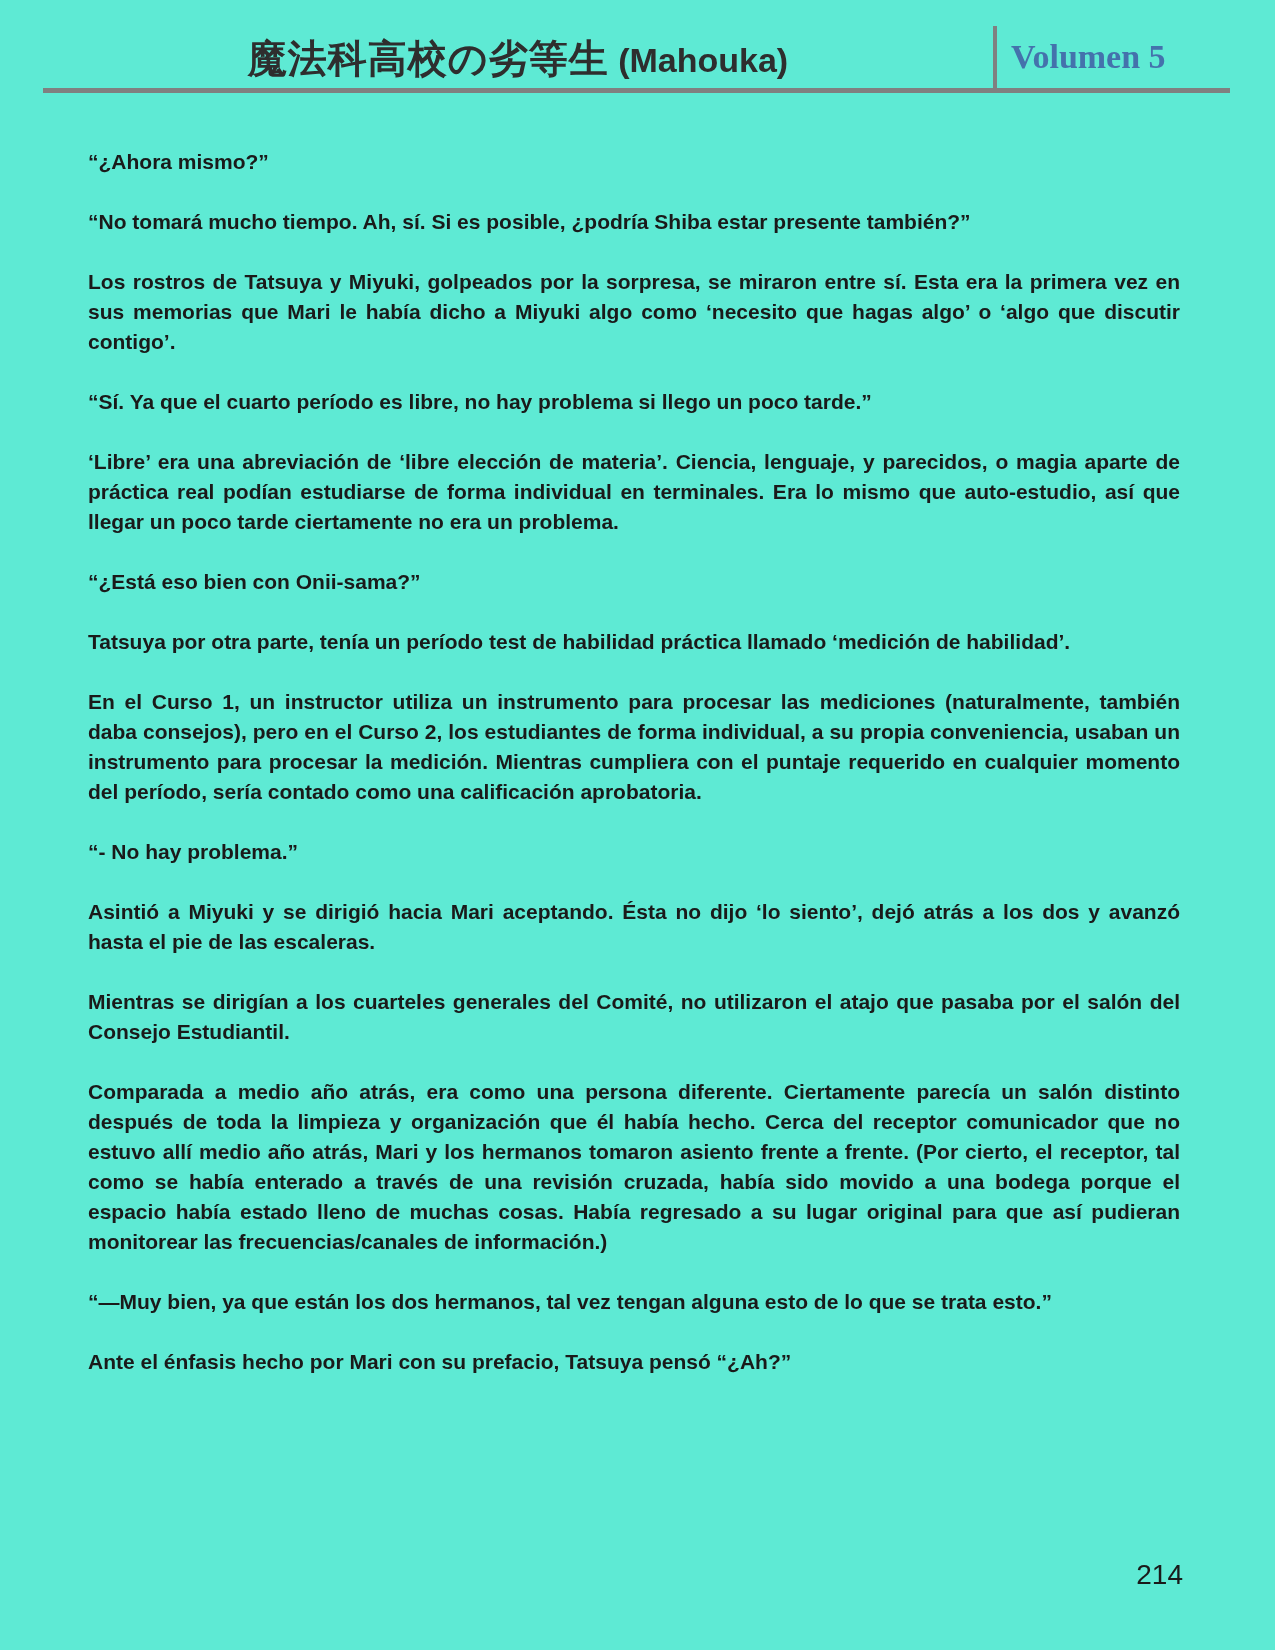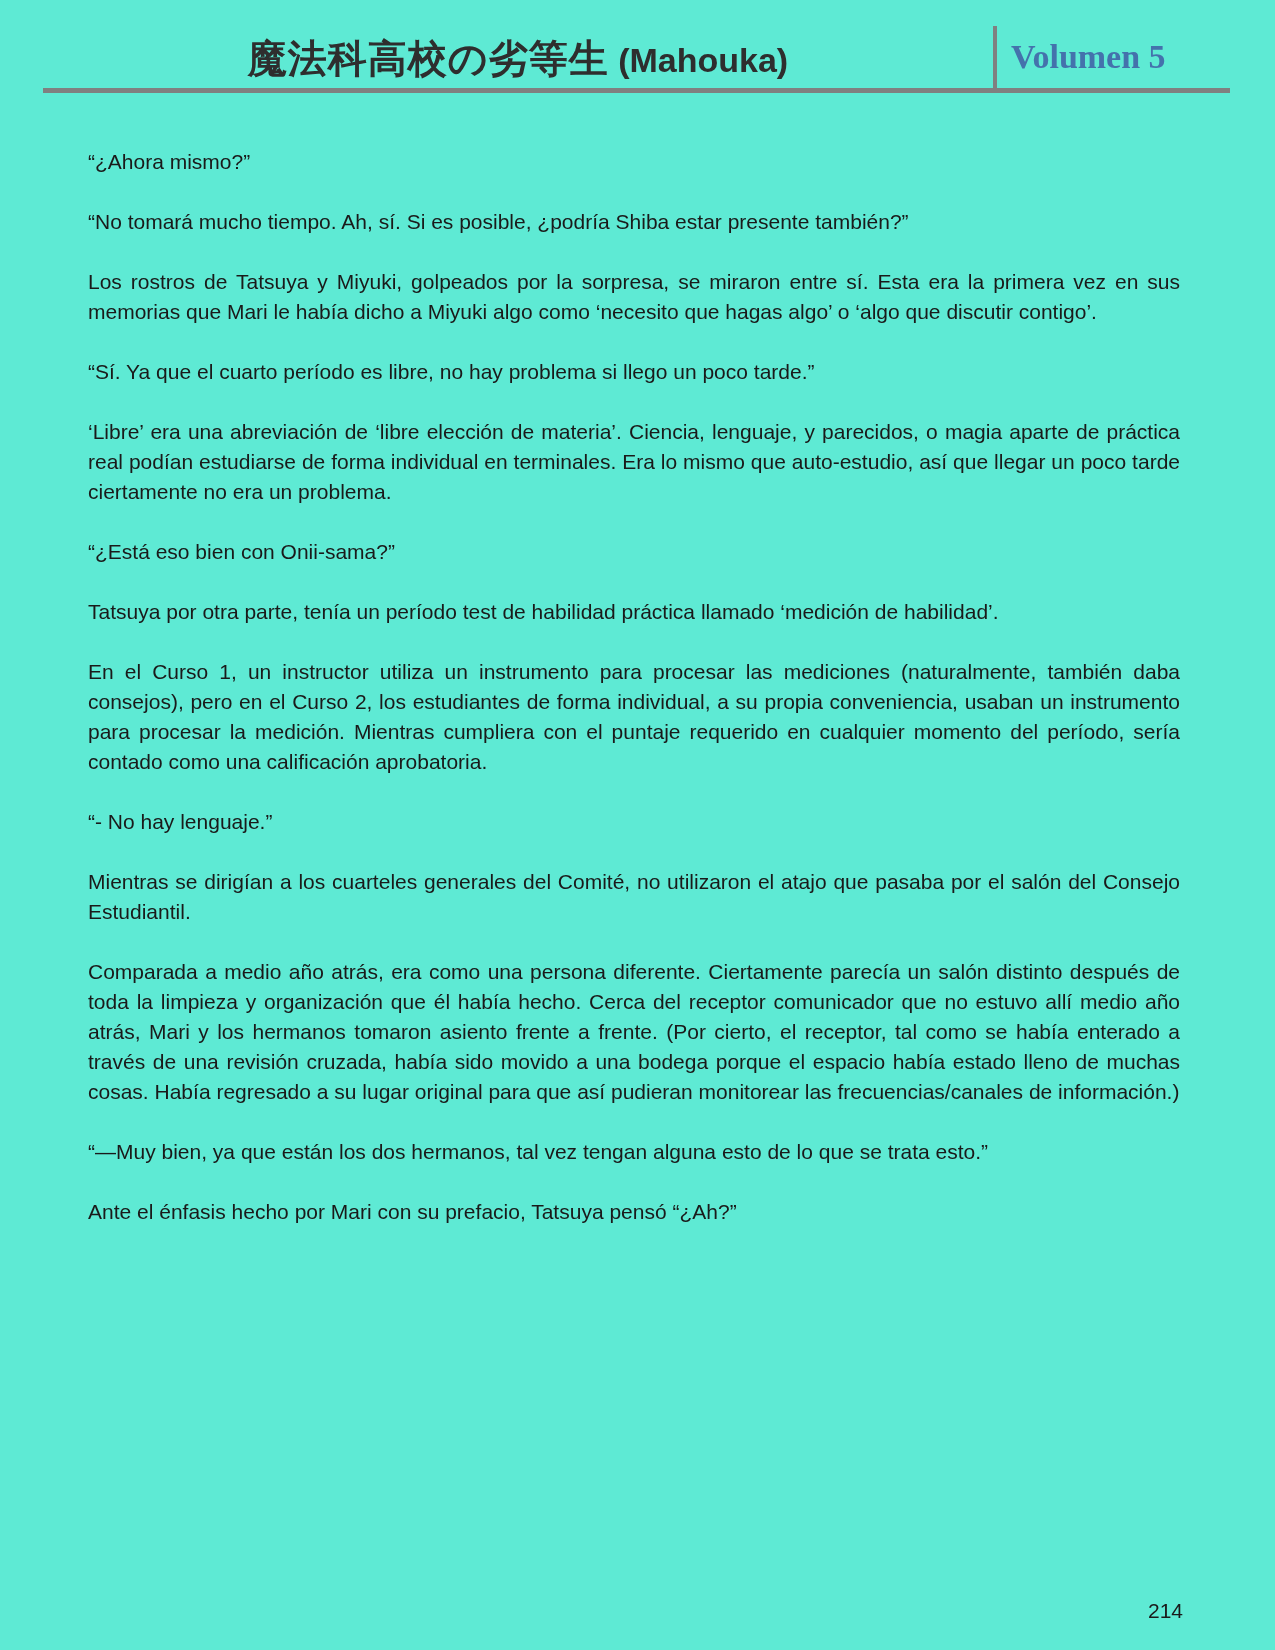--- a/index.html
+++ b/index.html
@@ -63,38 +63,38 @@
     font-size: 34px;
     color: var(--volume-accent, #4472ac);
   }
 
   
   .page-body {
     position: absolute;
     top: 147px;
     left: 88px;
     width: 1092px;
+    font-weight: bold;
   }
   .para {
     margin: 0 0 30px 0;
     font-size: 21px;
     line-height: 30px;
     text-align: justify;
     color: #1a1a1a;
   }
 
   
   .page-number {
     position: absolute;
     top: 1560px;
     right: 92px;
-    font-size: 21px;
+    font-size: 28px;
     line-height: 30px;
     color: #1a1a1a;
-    margin-top: 36px;
   }
 </style>
 </head>
 <body>
 
 <div class="page">
 
   <header class="page-header">
     <div class="header-left">
       <span class="title-jp">魔法科高校の劣等生</span><span class="title-en"> (Mahouka)</span>
@@ -108,21 +108,22 @@
   <main class="page-body">
 
   <p class="para">“¿Ahora mismo?”</p>
       <p class="para">“No tomará mucho tiempo. Ah, sí. Si es posible, ¿podría Shiba estar presente también?”</p>
       <p class="para">Los rostros de Tatsuya y Miyuki, golpeados por la sorpresa, se miraron entre sí. Esta era la primera vez en sus memorias que Mari le había dicho a Miyuki algo como ‘necesito que hagas algo’ o ‘algo que discutir contigo’.</p>
       <p class="para">“Sí. Ya que el cuarto período es libre, no hay problema si llego un poco tarde.”</p>
       <p class="para">‘Libre’ era una abreviación de ‘libre elección de materia’. Ciencia, lenguaje, y parecidos, o magia aparte de práctica real podían estudiarse de forma individual en terminales. Era lo mismo que auto-estudio, así que llegar un poco tarde ciertamente no era un problema.</p>
       <p class="para">“¿Está eso bien con Onii-sama?”</p>
       <p class="para">Tatsuya por otra parte, tenía un período test de habilidad práctica llamado ‘medición de habilidad’.</p>
       <p class="para">En el Curso 1, un instructor utiliza un instrumento para procesar las mediciones (naturalmente, también daba consejos), pero en el Curso 2, los estudiantes de forma individual, a su propia conveniencia, usaban un instrumento para procesar la medición. Mientras cumpliera con el puntaje requerido en cualquier momento del período, sería contado como una calificación aprobatoria.</p>
-      <p class="para">“- No hay lenguaje.”</p>
+      <p class="para">“- No hay problema.”</p>
+      <p class="para">Asintió a Miyuki y se dirigió hacia Mari aceptando. Ésta no dijo ‘lo siento’, dejó atrás a los dos y avanzó hasta el pie de las escaleras.</p>
       <p class="para">Mientras se dirigían a los cuarteles generales del Comité, no utilizaron el atajo que pasaba por el salón del Consejo Estudiantil.</p>
       <p class="para">Comparada a medio año atrás, era como una persona diferente. Ciertamente parecía un salón distinto después de toda la limpieza y organización que él había hecho. Cerca del receptor comunicador que no estuvo allí medio año atrás, Mari y los hermanos tomaron asiento frente a frente. (Por cierto, el receptor, tal como se había enterado a través de una revisión cruzada, había sido movido a una bodega porque el espacio había estado lleno de muchas cosas. Había regresado a su lugar original para que así pudieran monitorear las frecuencias/canales de información.)</p>
       <p class="para">“—Muy bien, ya que están los dos hermanos, tal vez tengan alguna esto de lo que se trata esto.”</p>
       <p class="para">Ante el énfasis hecho por Mari con su prefacio, Tatsuya pensó “¿Ah?”</p>
     </main>
 
   <div class="page-number">214</div>
 
 </div>
 

